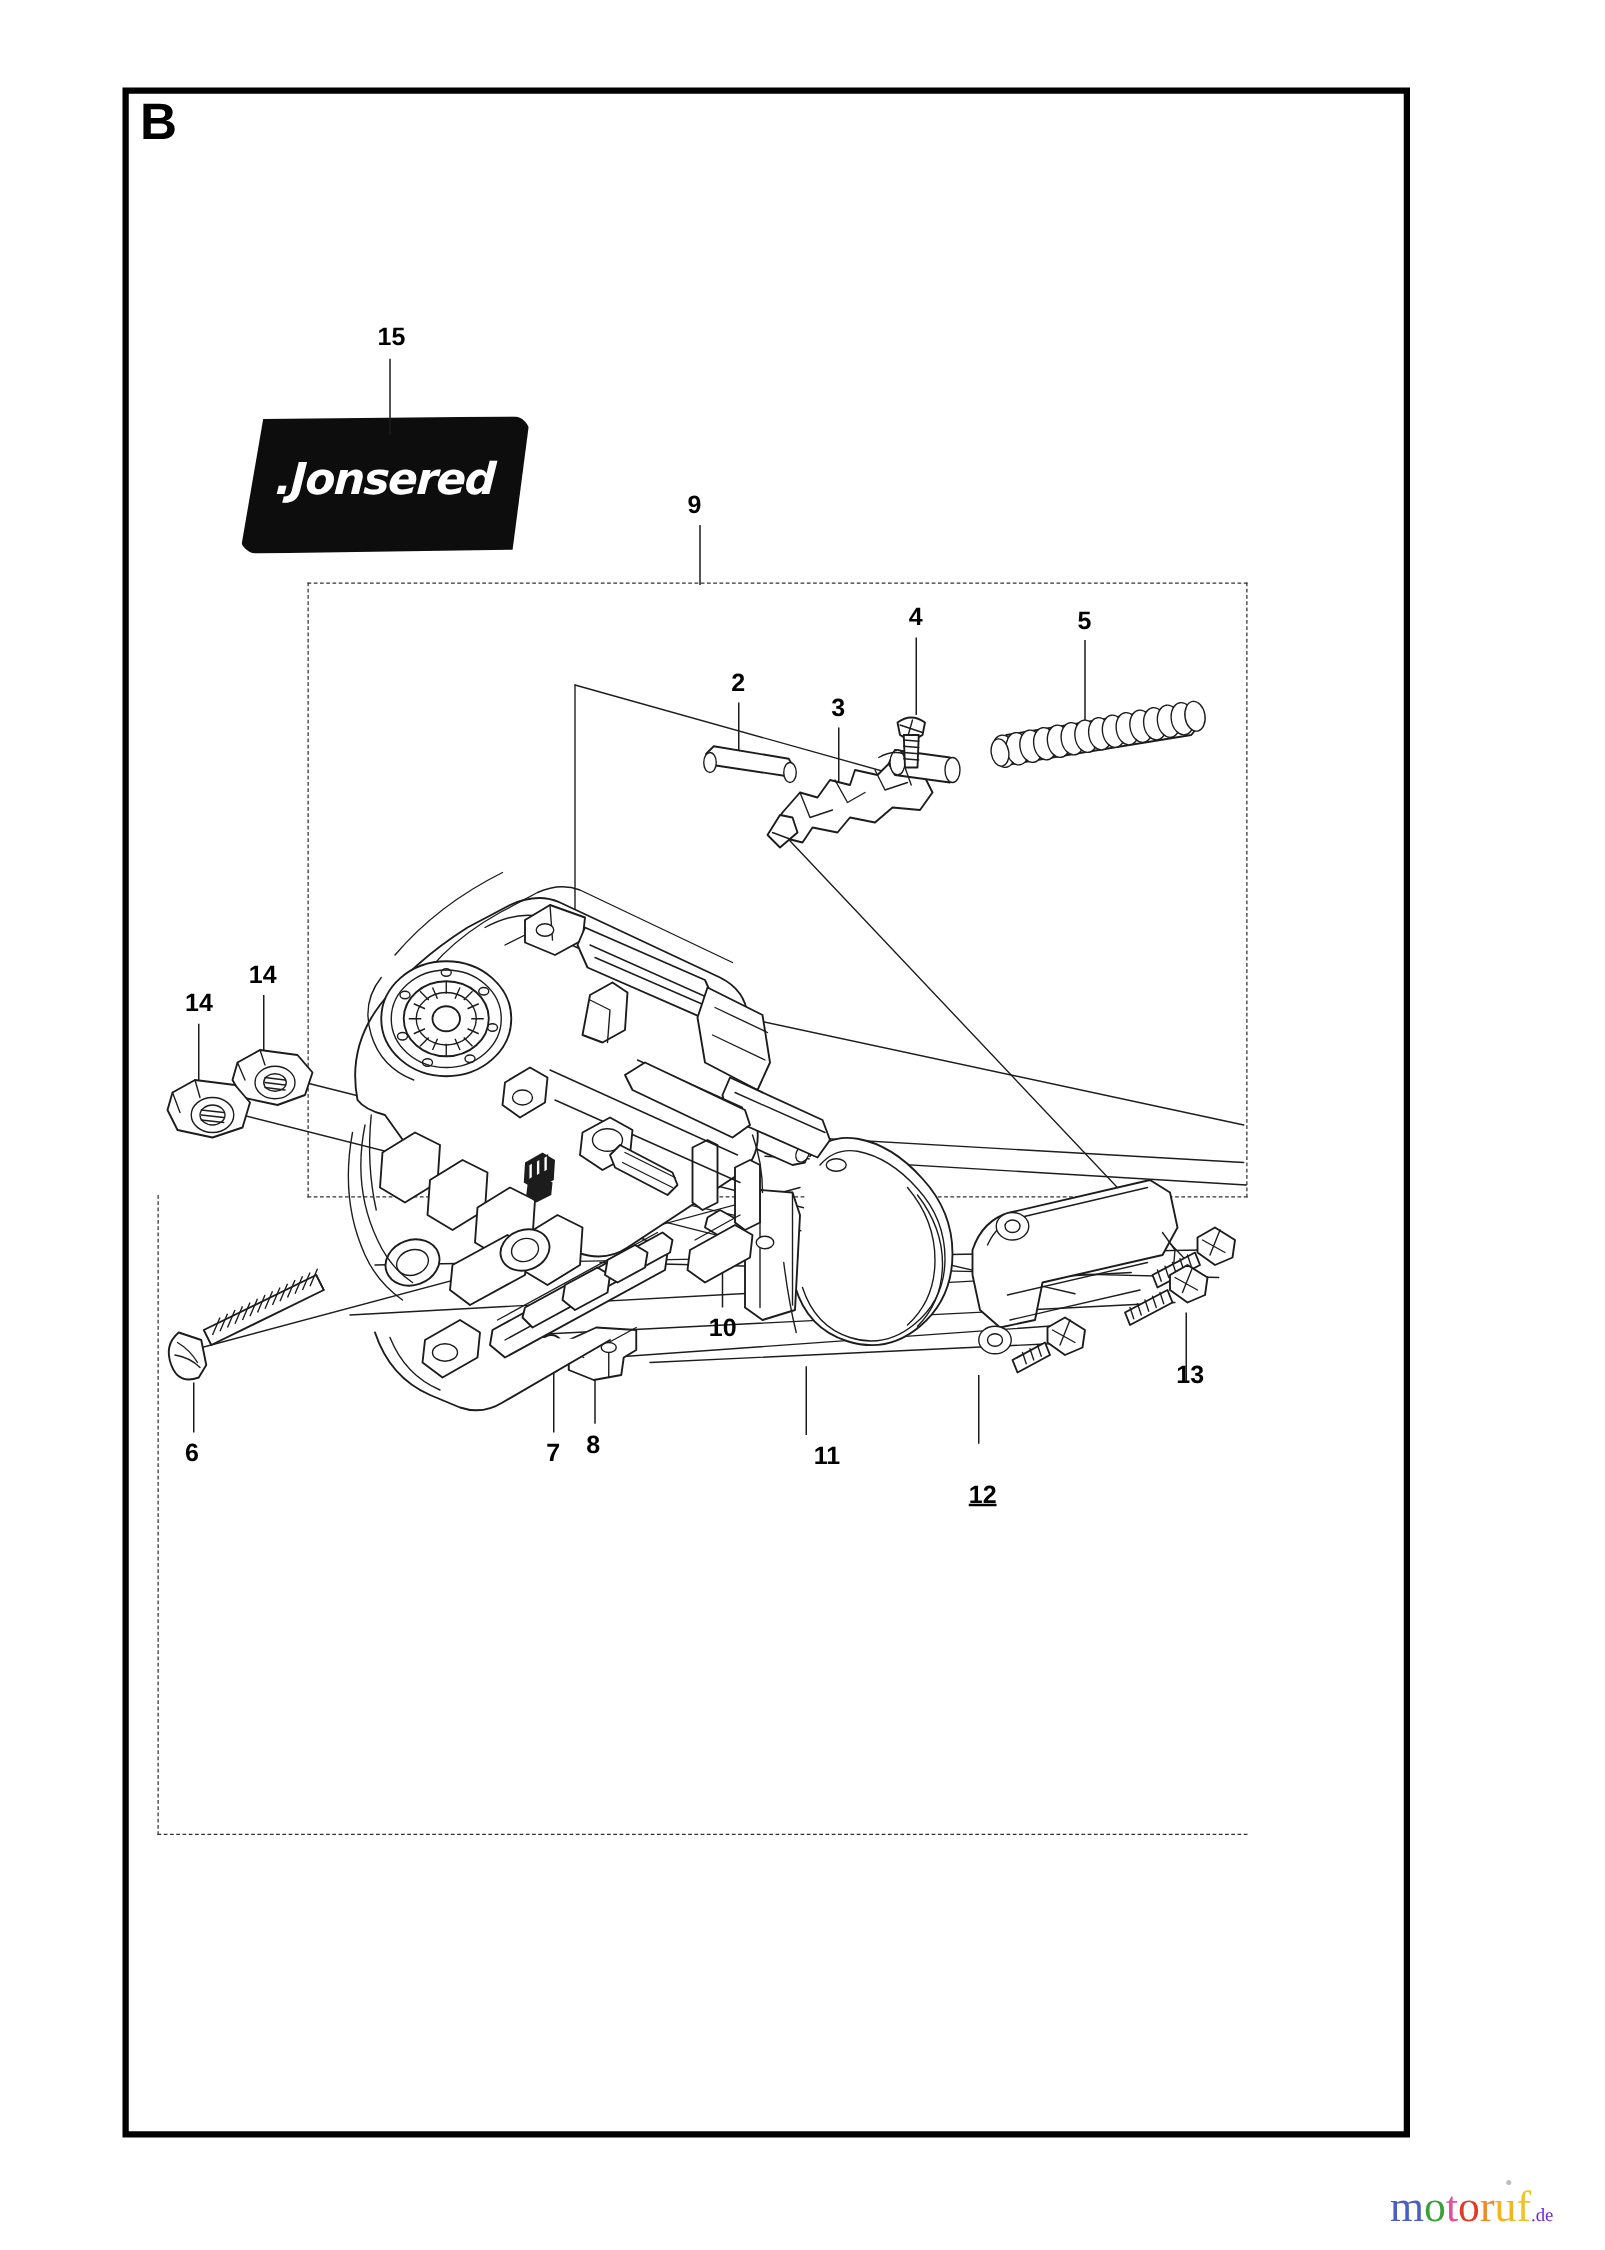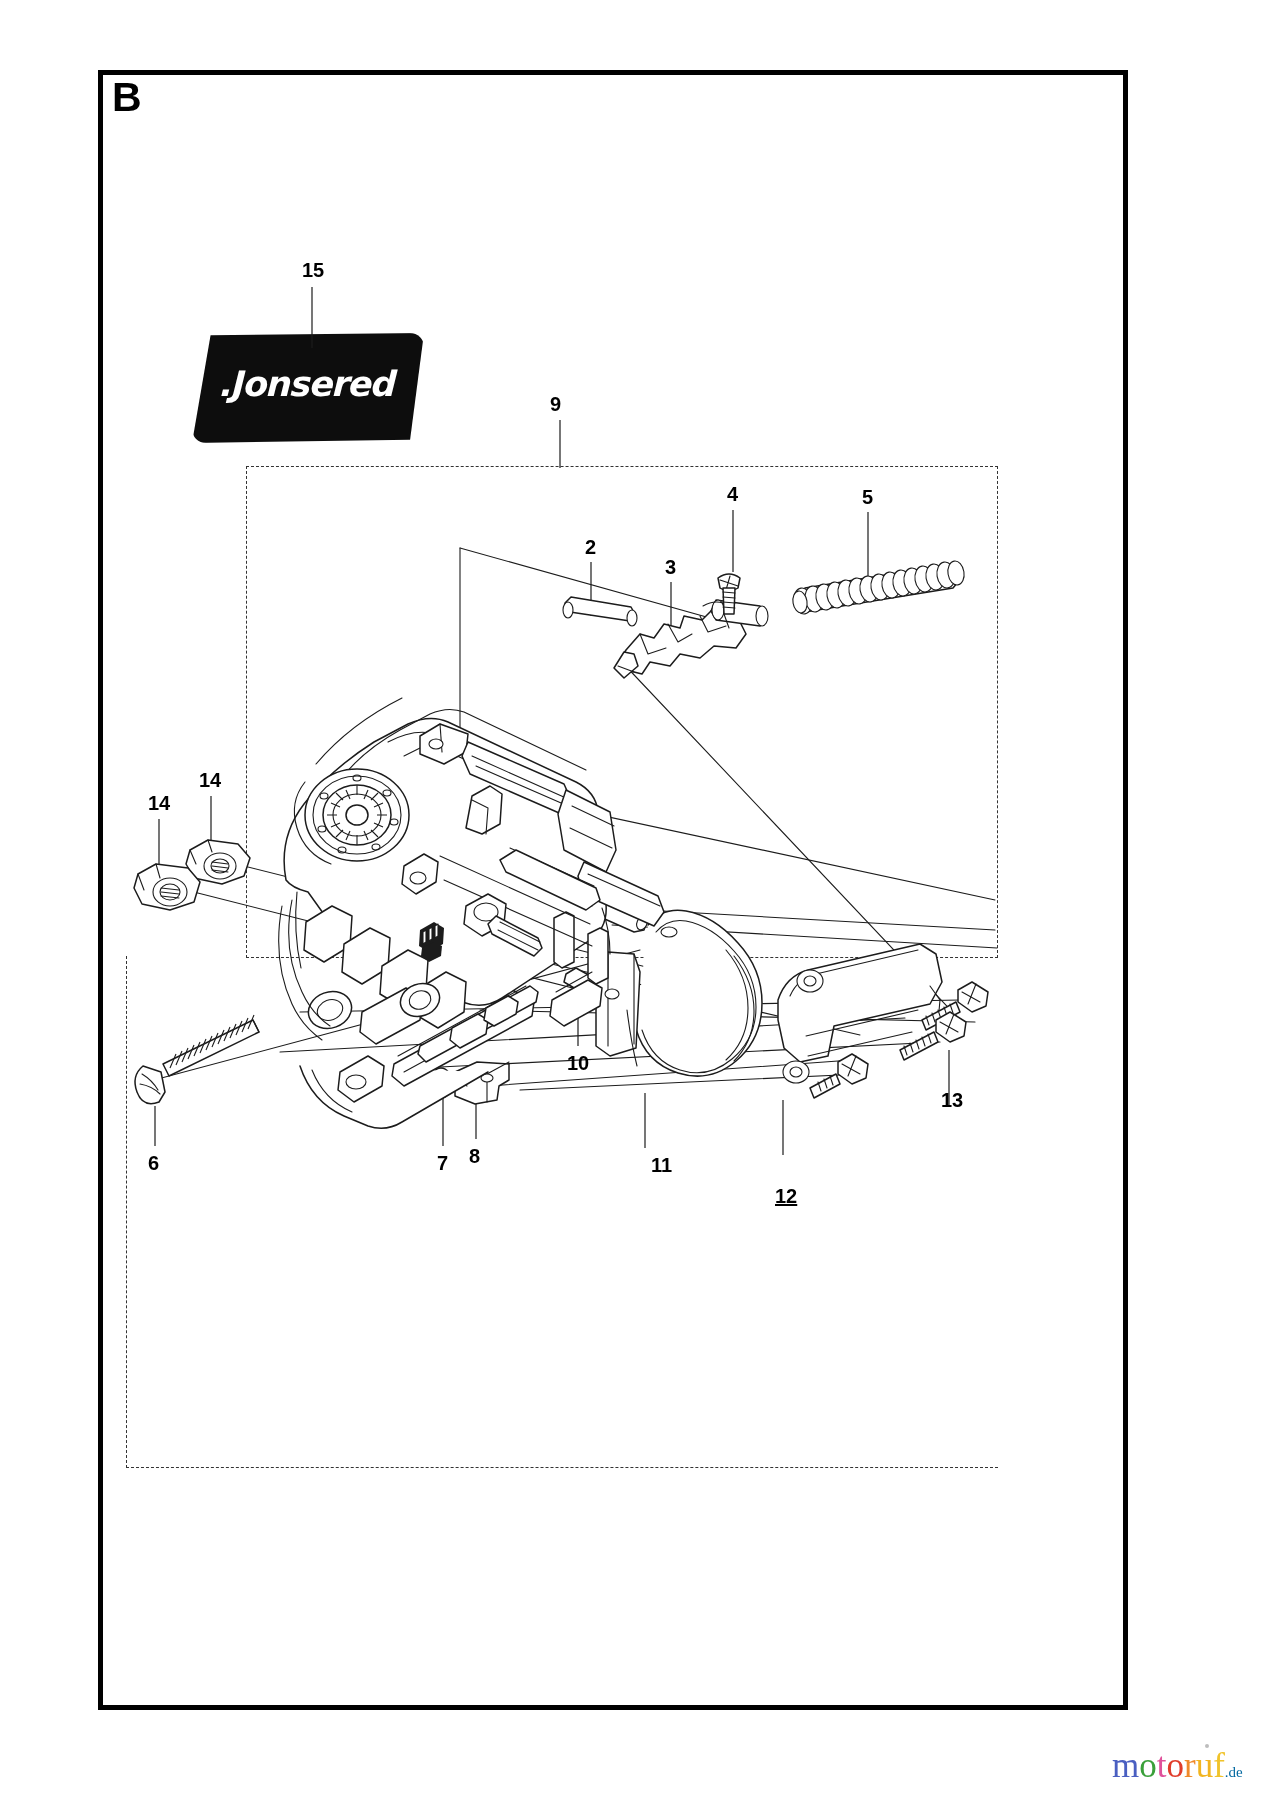--- a/index.html
+++ b/index.html
@@ -123,21 +123,21 @@
     left: 1112px;
     top: 1748px;
     font-family: "Liberation Serif", serif;
     font-size: 35px;
     line-height: 1;
     white-space: nowrap;
   }
   #watermark .wm-l { font-weight: normal; }
   #watermark .wm-suffix {
     font-size: 15px;
-    color: #0369a1;
+    color: #6d28d9;
     vertical-align: baseline;
   }
   #watermark .wm-dot {
     position: absolute;
     right: 34px;
     top: -4px;
     width: 4px; height: 4px;
     border-radius: 50%;
     background: #bdbdbd;
   }

